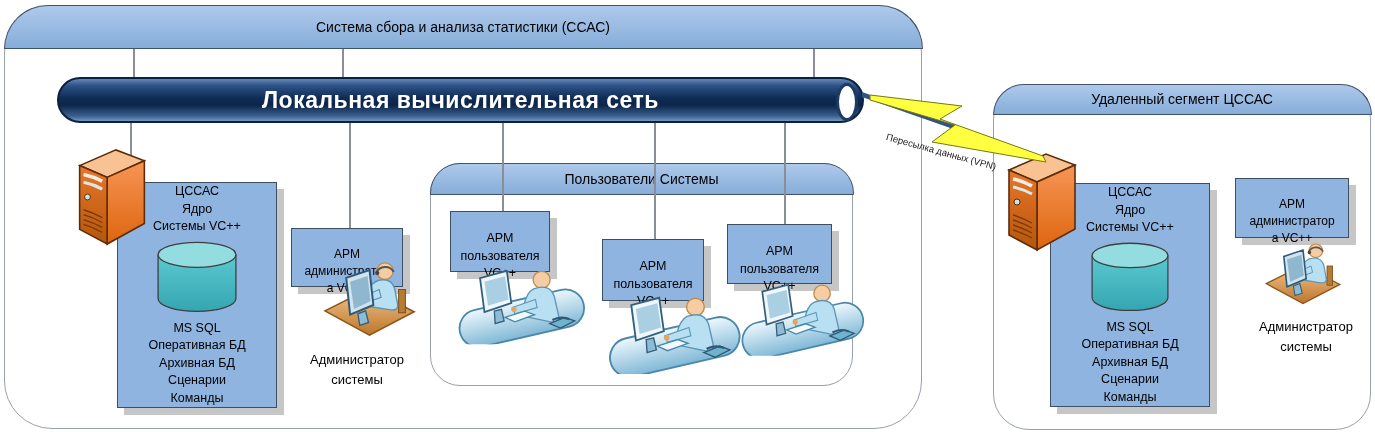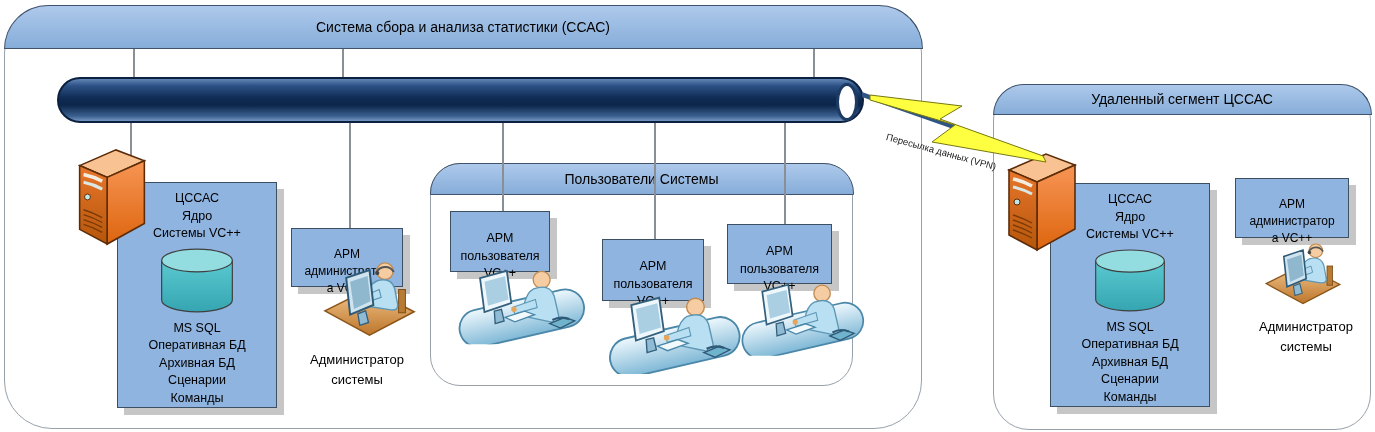--- a/index.html
+++ b/index.html
@@ -28,21 +28,21 @@
         border:2px solid #0c213f;box-sizing:border-box;z-index:3;
         display:flex;align-items:center;justify-content:center;}
   .pipe-label{color:#fff;font-weight:bold;font-size:23px;letter-spacing:.5px;}
   .pipe-cap{position:absolute;right:4px;top:4px;width:16px;height:32px;background:#fff;
             border:3px solid #1c3a64;border-radius:50%;}
 
   
   .box{position:absolute;background:#8fb4e0;border:1.4px solid #3c4f63;box-sizing:border-box;
        box-shadow:7px 7px 0 #c6c6c6;z-index:3;text-align:center;white-space:pre-line;}
   .core-box{width:160px;font-size:12.5px;line-height:1.4;display:flex;flex-direction:column;
-            align-items:center;padding-top:7px;}
+            align-items:center;padding-top:0;}
   .core-box .db-svg{margin:4px 0 4px 0;}
   .apm-box{font-size:12px;line-height:1.42;padding-top:0;}
 
   .caption{position:absolute;font-size:13px;line-height:1.5;text-align:center;
            white-space:pre-line;z-index:3;}
 
   .icon{position:absolute;z-index:4;}
 
   
   .bolt-svg{position:absolute;left:0;top:0;width:1375px;height:432px;z-index:5;pointer-events:none;}
@@ -146,20 +146,21 @@
   <div class="vline" style="left:342px;top:49px;height:28px"></div>
   <div class="vline" style="left:813px;top:49px;height:28px"></div>
 
   <div class="vline" style="left:130px;top:122px;height:62px"></div>
   <div class="vline" style="left:349px;top:122px;height:107px"></div>
   <div class="vline" style="left:502px;top:122px;height:91px"></div>
   <div class="vline" style="left:654px;top:122px;height:118px"></div>
   <div class="vline" style="left:784px;top:122px;height:103px"></div>
 
   <div class="pipe">
+    <span class="pipe-label">Локальная вычислительная сеть</span>
     <span class="pipe-cap"></span>
   </div>
 
   <div class="box core-box" style="left:117px;top:182px;height:226px">
     <span>ЦССАС
 Ядро
 Системы VC++</span>
     <svg class="db-svg" width="92" height="78" viewBox="0 0 94 82">
         <use href="#sym-db"></use>
       </svg>

